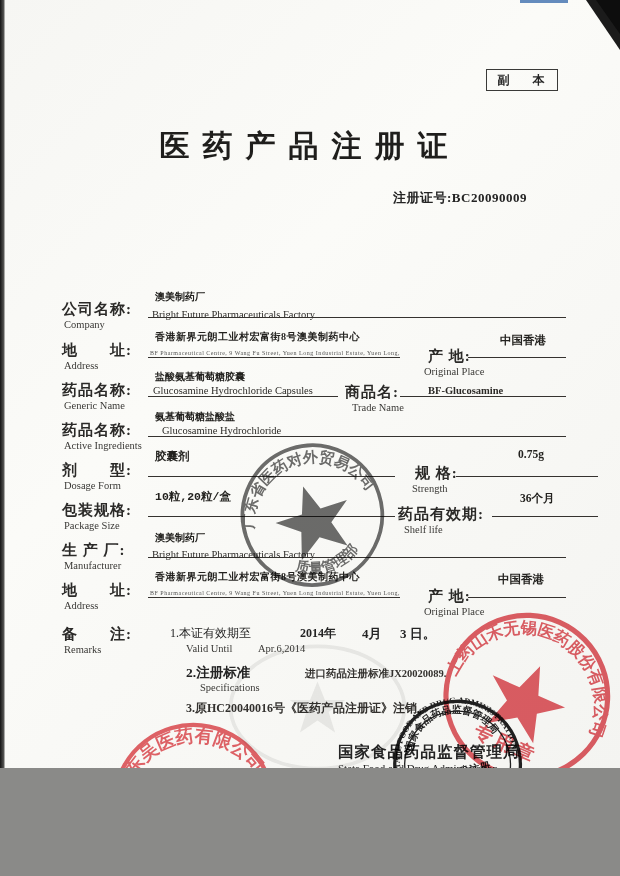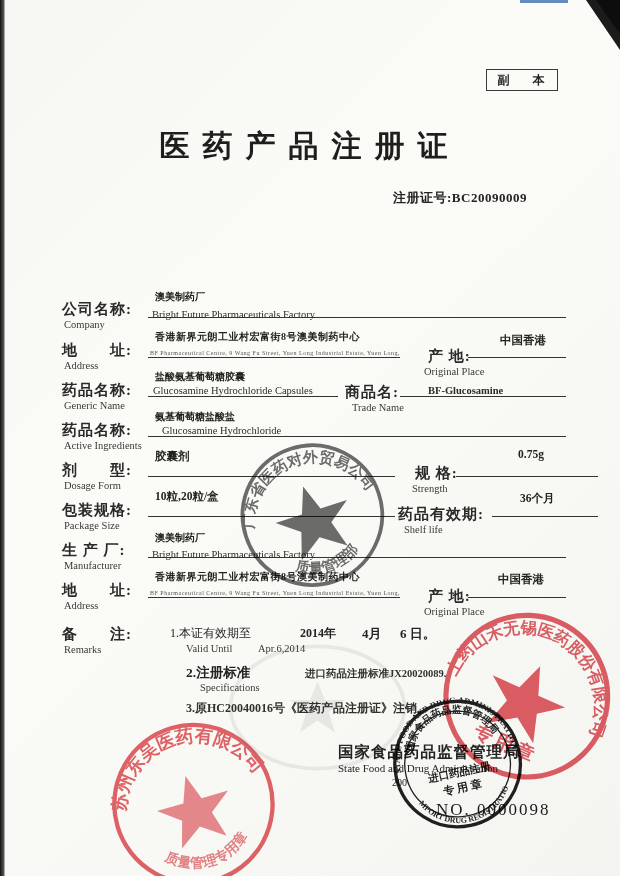--- a/index.html
+++ b/index.html
@@ -1,16 +1,16 @@
 <!DOCTYPE html>
 <html><head>
 <meta charset="utf-8">
 <style>
   html,body{margin:0;padding:0;background:#8a8a88;}
-  #page{position:relative;width:620px;height:876px;overflow:hidden;
+  #page{position:relative;width:620px;height:768px;overflow:hidden;
         background:linear-gradient(135deg,#f6f6f3 0%,#fbfbf8 40%,#f4f4f1 100%);
         font-family:"Liberation Serif","DejaVu Serif",serif;color:#242424;}
   .abs{position:absolute;}
   .u{position:absolute;height:0;border-bottom:1.3px solid #35322f;}
   .lblcn{font-size:15px;font-weight:bold;letter-spacing:1px;color:#2b2a28;}
   .lblen{font-size:10.5px;color:#3a3936;}
   .vtop{font-size:10px;font-weight:bold;color:#23221f;}
   .vline{font-size:10.5px;color:#2c2a27;}
   .vbig{font-size:11.5px;font-weight:bold;color:#23221f;}
   .tiny{font-size:6px;color:#555;filter:blur(.3px);letter-spacing:.5px;white-space:nowrap;}
@@ -78,21 +78,21 @@
   <div class="abs lblen" style="left:64px;top:480px;">Dosage Form</div>
   <div class="abs vbig" style="left:155px;top:449px;">胶囊剂</div>
   <div class="u" style="left:148px;top:476px;width:247px;"></div>
   <div class="abs lblcn" style="left:415px;top:464px;">规 格:</div>
   <div class="abs lblen" style="left:412px;top:483px;">Strength</div>
   <div class="abs vbig" style="left:518px;top:448px;">0.75g</div>
   <div class="u" style="left:456px;top:476px;width:142px;"></div>
 
   <div class="abs lblcn" style="left:62px;top:501px;">包装规格:</div>
   <div class="abs lblen" style="left:64px;top:520px;">Package Size</div>
-  <div class="abs vbig" style="left:155px;top:489px;">10粒,20粒/盒</div>
+  <div class="abs vbig" style="left:155px;top:489px;font-family:Liberation Mono, monospace;">10粒,20粒/盒</div>
   <div class="u" style="left:148px;top:516px;width:247px;"></div>
   <div class="abs lblcn" style="left:398px;top:505px;">药品有效期:</div>
   <div class="abs lblen" style="left:404px;top:524px;">Shelf life</div>
   <div class="abs vbig" style="left:520px;top:491px;">36个月</div>
   <div class="u" style="left:492px;top:516px;width:106px;"></div>
 
   <div class="abs lblcn" style="left:62px;top:541px;">生 产 厂:</div>
   <div class="abs lblen" style="left:64px;top:560px;">Manufacturer</div>
   <div class="abs vtop" style="left:155px;top:531px;">澳美制药厂</div>
   <div class="abs vline" style="left:152px;top:549px;">Bright Future Pharmaceuticals Factory</div>
@@ -107,21 +107,21 @@
   <div class="abs lblen" style="left:424px;top:606px;">Original Place</div>
   <div class="abs vbig" style="left:498px;top:572px;">中国香港</div>
   <div class="u" style="left:468px;top:597px;width:98px;"></div>
 
   <div class="abs lblcn" style="left:62px;top:625px;">备　　注:</div>
   <div class="abs lblen" style="left:64px;top:644px;">Remarks</div>
 
   <div class="abs" style="left:170px;top:625px;font-size:12px;font-weight:normal;">1.本证有效期至</div>
   <div class="abs" style="left:300px;top:625px;font-size:12px;font-weight:bold;">2014年</div>
   <div class="abs" style="left:362px;top:625px;font-size:13px;font-weight:bold;">4月</div>
-  <div class="abs" style="left:400px;top:625px;font-size:13px;font-weight:bold;">6 日。</div>
+  <div class="abs" style="left:400px;top:625px;font-size:13px;font-weight:bold;">3 日。</div>
   <div class="abs lblen" style="left:186px;top:643px;">Valid Until</div>
   <div class="abs lblen" style="left:258px;top:643px;">Apr.6,2014</div>
 
   <div class="abs" style="left:186px;top:664px;font-size:13.5px;font-weight:bold;">2.注册标准</div>
   <div class="abs lblen" style="left:200px;top:682px;">Specifications</div>
   <div class="abs" style="left:305px;top:667px;font-size:10.5px;font-weight:bold;color:#33312e;">进口药品注册标准JX20020089.</div>
 
   <div class="abs" style="left:186px;top:700px;font-size:12px;font-weight:bold;color:#33312e;">3.原HC20040016号《医药产品注册证》注销。</div>
 
   <div class="abs" style="left:338px;top:742px;font-size:15.5px;font-weight:bold;letter-spacing:1px;">国家食品药品监督管理局</div>

